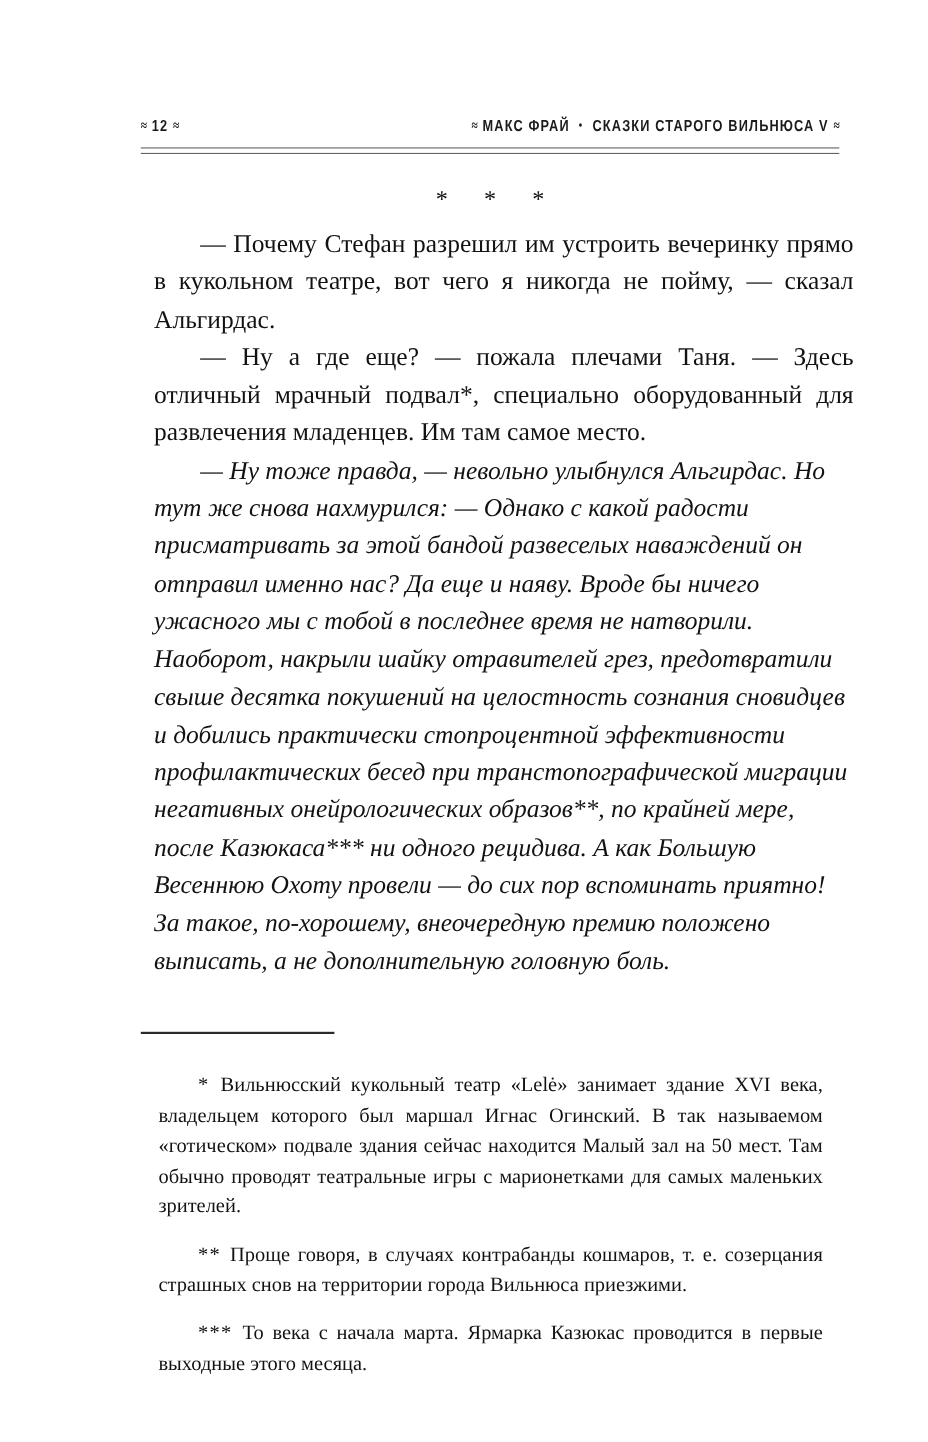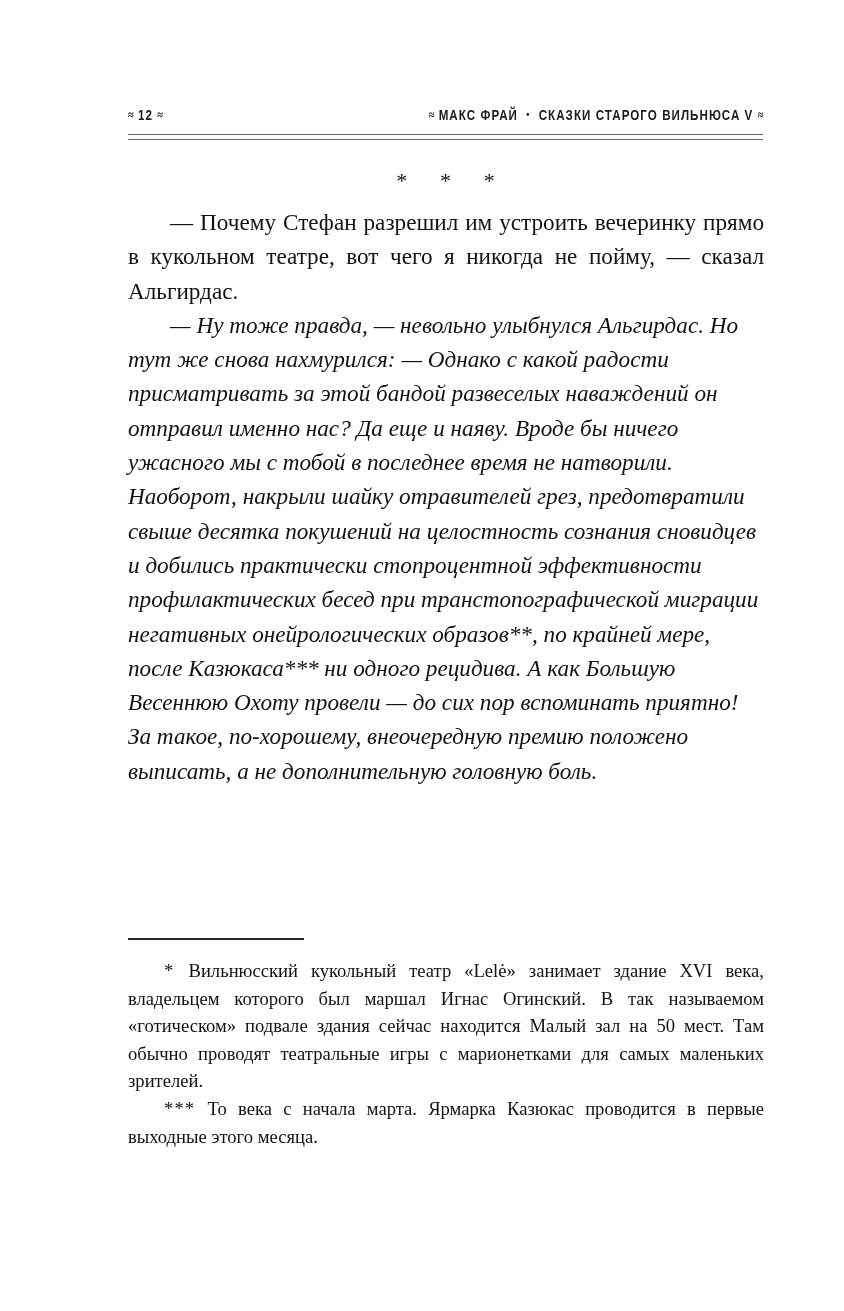--- a/index.html
+++ b/index.html
@@ -93,21 +93,21 @@
     line-height: 1;
     color: #121212;
     letter-spacing: 0.62em;
     text-indent: 0.62em;
     font-family: "Liberation Serif", "DejaVu Serif", serif;
   }
 
   
   .body-text {
     position: absolute;
-    left: 128px;
+    left: 140px;
     top: 205px;
     width: 636px;
     font-size: 23.2px;
     line-height: 34.3px;
     text-align: justify;
     text-justify: inter-word;
     hyphens: manual;
   }
 
   .body-text p {
@@ -135,21 +135,21 @@
     left: 128px;
     top: 957px;
     width: 636px;
     font-size: 18.6px;
     line-height: 27.6px;
     text-align: justify;
     text-justify: inter-word;
   }
 
   .footnotes p {
-    margin: 0;
+    margin: 16px;
     text-indent: 36px;
   }
 
   .footnotes .marker {
     letter-spacing: 0.06em;
   }
 </style>
 </head>
 <body>
 
@@ -172,29 +172,34 @@
 
   <div class="head-rules">
     <div class="rule"></div>
     <div class="rule"></div>
   </div>
 
   <div class="section-break">* * *</div>
 
   <div class="body-text">
     <p>— Почему Стефан разрешил им устроить вечеринку прямо в кукольном театре, вот чего я никогда не пойму, — сказал Альгирдас.</p>
+    <p>— Ну а где еще? — пожала плечами Таня. — Здесь отличный мрачный подвал*, специально оборудованный для развлечения младенцев. Им там самое место.</p>
     <p>— Ну тоже правда, — невольно улыбнулся Альгирдас. Но тут же снова нахмурился: — Однако с какой радости присматривать за этой бандой развеселых наваждений он отправил именно нас? Да еще и наяву. Вроде бы ничего ужасного мы с тобой в последнее время не натворили. Наоборот, накрыли шайку отравителей грез, предотвратили свыше десятка покушений на целостность сознания сновидцев и добились практически стопроцентной эффективности профилактических бесед при транстопографической миграции негативных онейрологических образов**, по крайней мере, после Казюкаса*** ни одного рецидива. А как Большую Весеннюю Охоту провели — до сих пор вспоминать приятно! За такое, по-хорошему, внеочередную премию положено выписать, а не дополнительную головную боль.</p>
   </div>
 
   <div class="footnote-rule"></div>
 
   <div class="footnotes">
     <p>
       <span class="marker">* </span>
       <span>Вильнюсский кукольный театр «Lelė» занимает здание XVI века, владельцем которого был маршал Игнас Огинский. В так называемом «готическом» подвале здания сейчас находится Малый зал на 50 мест. Там обычно проводят театральные игры с марионетками для самых маленьких зрителей.</span>
     </p>
     <p>
+      <span class="marker">** </span>
+      <span>Проще говоря, в случаях контрабанды кошмаров, т. е. созерцания страшных снов на территории города Вильнюса приезжими.</span>
+    </p>
+    <p>
       <span class="marker">*** </span>
       <span>То века с начала марта. Ярмарка Казюкас проводится в первые выходные этого месяца.</span>
     </p>
   </div>
 
 </div>
 
 </body></html>

